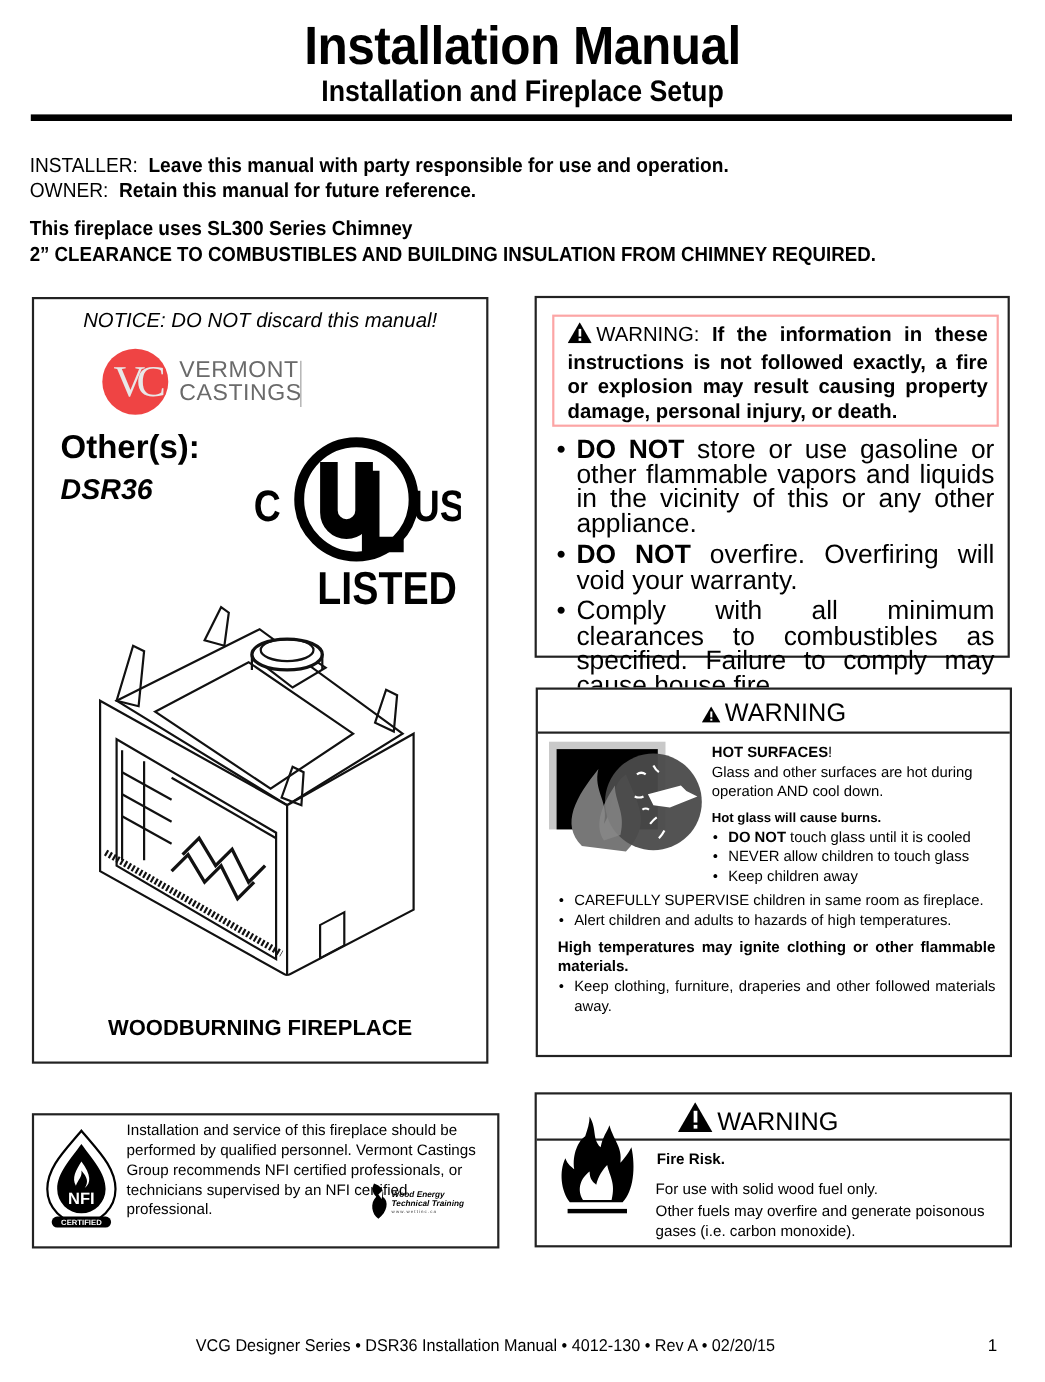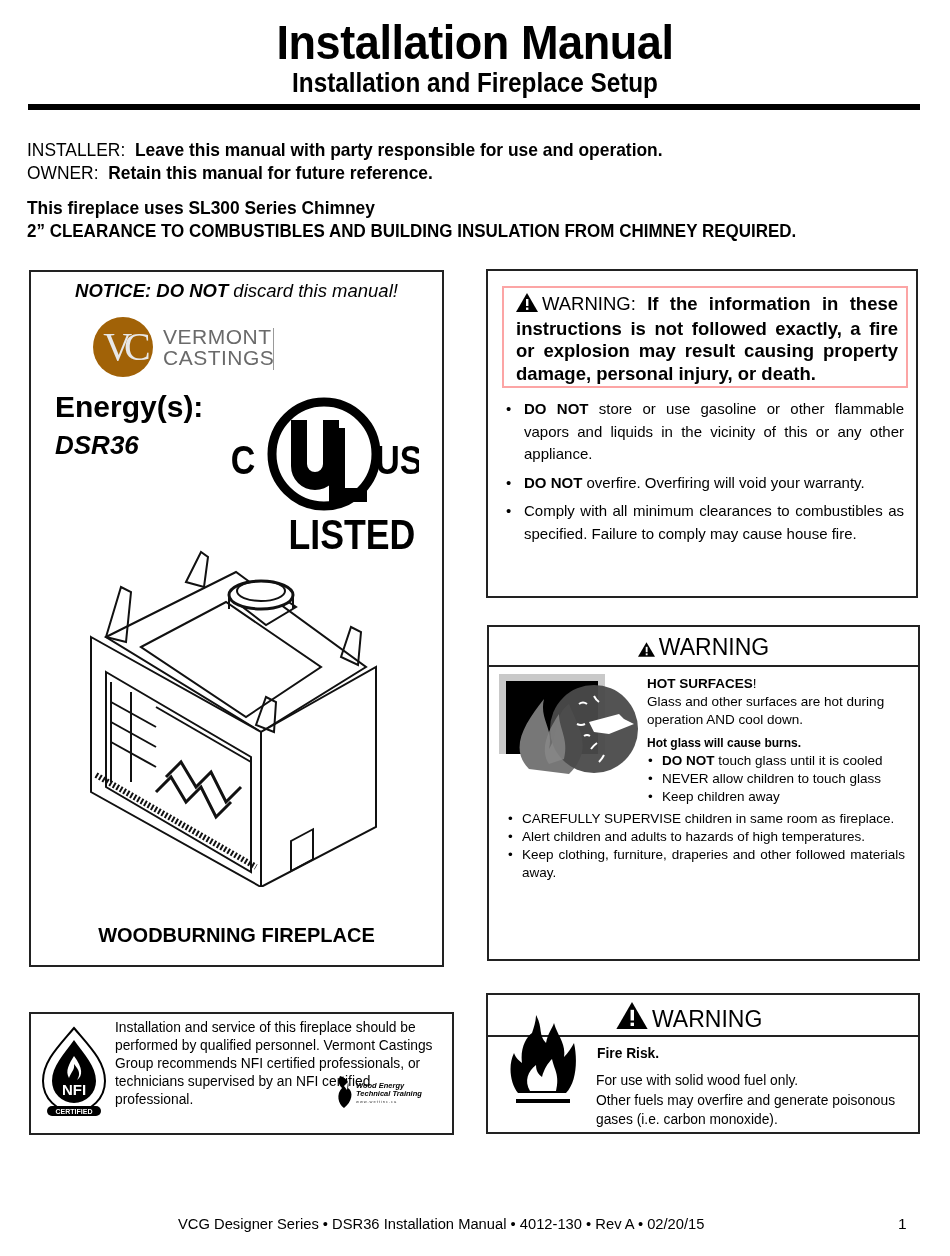--- a/index.html
+++ b/index.html
@@ -11,39 +11,39 @@
   .subtitle { left:0; width:950px; top:66px; text-align:center; font-weight:bold; font-size:27px;
               transform:scaleX(0.9); line-height:34px; }
   .rule { left:28px; top:104px; width:892px; height:6px; background:#000; }
   .intro { left:27px; font-size:18.5px; line-height:23px; transform-origin:left top; transform:scaleX(0.94); white-space:nowrap; }
   .intro b { font-weight:bold; }
   .box { border:2px solid #222; box-sizing:border-box; background:#fff; }
 
   
   #left-box { left:29px; top:270px; width:415px; height:697px; }
   .notice { position:absolute; left:0; width:100%; top:8px; text-align:center; font-size:18.5px; font-style:italic; }
-  .notice b { font-weight:bold; }
+  .notice b { font-weight:normal; }
   .vc-logo { position:absolute; left:62px; top:42px; width:300px; height:66px; }
-  .vc-circle { position:absolute; left:0; top:3px; width:60px; height:60px; border-radius:50%; background:#a16207;
+  .vc-circle { position:absolute; left:0; top:3px; width:60px; height:60px; border-radius:50%; background:#ef4444;
                color:#e8e8e8; font-family:"Liberation Serif", serif; font-size:40px; line-height:60px; text-align:center; letter-spacing:-8px; }
   .vc-words { position:absolute; left:70px; top:12px; font-size:21px; line-height:21px; color:#6a6a6a; letter-spacing:0.5px; }
   .vc-sep { position:absolute; left:180px; top:14px; width:1px; height:42px; background:#9a9a9a; }
   .vc-group { position:absolute; left:187px; top:14px; font-size:35px; line-height:40px; color:#6a6a6a; letter-spacing:0.5px; }
   .model-label { position:absolute; left:24px; top:118px; font-size:30px; font-weight:bold; }
   .model-value { position:absolute; left:24px; top:158px; font-size:26px; font-weight:bold; font-style:italic; }
   .ul-mark { position:absolute; left:198px; top:122px; width:190px; height:160px; }
   .fp-illus { position:absolute; left:55px; top:275px; width:300px; height:340px; }
   .fp-caption { position:absolute; left:0; width:100%; top:652px; text-align:center; font-weight:bold; font-size:20px; }
 
   
   #warn1 { left:486px; top:269px; width:432px; height:329px; }
   .warn1-inner { position:absolute; left:14px; top:15px; width:406px; height:102px; border:2px solid #fca5a5; box-sizing:border-box;
                  padding:5px 8px 0 12px; font-weight:bold; font-size:18.5px; line-height:22.5px; text-align:justify; }
   .warn-tri { display:inline-block; vertical-align:-2px; margin-right:4px; }
-  .bullets1 { position:absolute; left:16px; top:127px; width:400px; font-size:15px; line-height:22.5px; }
+  .bullets1 { position:absolute; left:16px; top:127px; width:400px; font-size:24px; line-height:22.5px; }
   .bullets1 .item { position:relative; padding-left:20px; margin-bottom:6px; text-align:justify; }
   .bullets1 .item::before { content:"•"; position:absolute; left:2px; top:0; }
   .bullets1 b { font-weight:bold; }
 
   
   #warn2 { left:487px; top:625px; width:433px; height:336px; }
   .warn2-head { position:absolute; left:0; top:0; width:100%; height:40px; border-bottom:2px solid #222; box-sizing:border-box;
                 text-align:center; font-size:23px; line-height:40px; }
   .hot-img { position:absolute; left:10px; top:47px; width:140px; height:105px; }
   .hot-text { position:absolute; left:158px; top:48px; width:265px; font-size:13.5px; line-height:18px; }
@@ -99,21 +99,21 @@
 
   <div class="vc-logo">
     <div class="vc-circle">VC</div>
     <div class="vc-words">
       <div>VERMONT</div>
       <div>CASTINGS</div>
     </div>
     <div class="vc-sep"></div>
   </div>
 
-  <div class="model-label">Energy(s):</div>
+  <div class="model-label">Other(s):</div>
   <div class="model-value">DSR36</div>
 
   <div class="ul-mark">
     <svg width="190" height="160" viewBox="0 0 190 160">
       <circle cx="95" cy="60" r="52" fill="none" stroke="#000" stroke-width="9"></circle>
       <text x="2" y="80" font-family="Liberation Sans, sans-serif" font-weight="bold" font-size="40" transform="scale(0.85,1)">C</text>
       <path d="M62 26 h16 v44 a8 8 0 0 0 16 0 v-44 h16 v46 a24 24 0 0 1 -48 0 z" fill="#000"></path>
       <path d="M100 34 h16 v60 h22 v14 h-38 z" fill="#000"></path>
       <circle cx="89" cy="87" r="6" fill="none" stroke="#000" stroke-width="1"></circle>
       <text x="86" y="90" font-family="Liberation Sans, sans-serif" font-size="8">R</text>
@@ -216,20 +216,21 @@
       <li><b>DO NOT</b><span> touch glass until it is cooled</span></li>
       <li>NEVER allow children to touch glass</li>
       <li>Keep children away</li>
     </ul>
   </div>
   <div class="hot-lower">
     <ul>
       <li>CAREFULLY SUPERVISE children in same room as fireplace.</li>
       <li>Alert children and adults to hazards of high temperatures.</li>
     </ul>
+    <div class="h">High temperatures may ignite clothing or other flammable materials.</div>
     <ul>
       <li>Keep clothing, furniture, draperies and other followed materials away.</li>
     </ul>
   </div>
 </div>
 
 <div class="abs box" id="nfi-box">
   <div class="nfi-logo">
     <svg width="70" height="92" viewBox="0 0 70 92">
       <path d="M35 2 C20 20 4 35 4 55 A31 31 0 0 0 66 55 C66 35 50 20 35 2 Z" fill="#fff" stroke="#000" stroke-width="2"></path>

